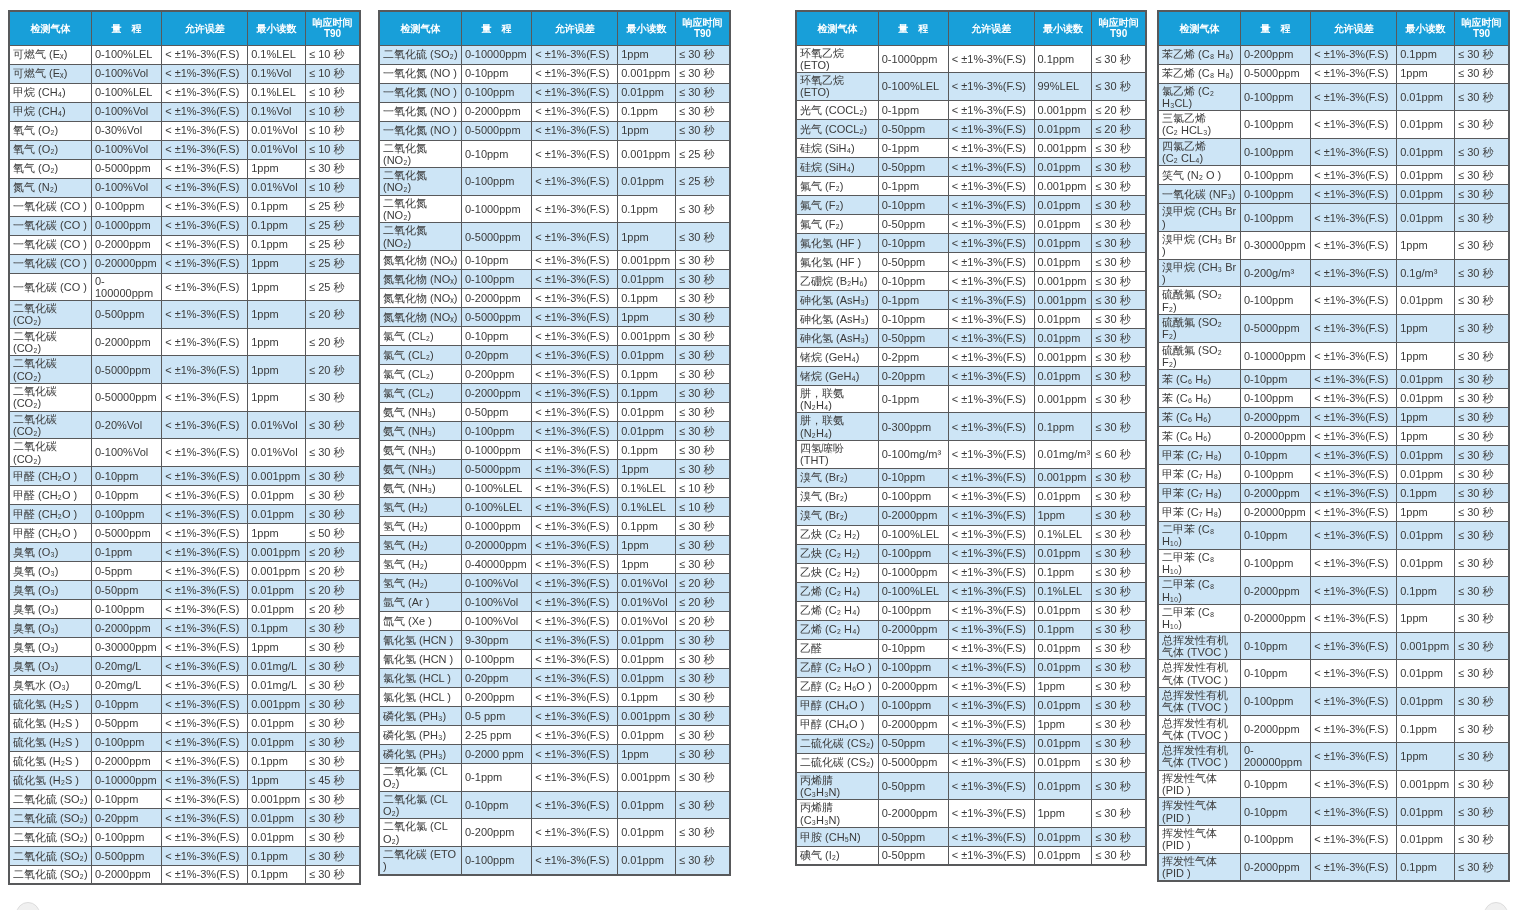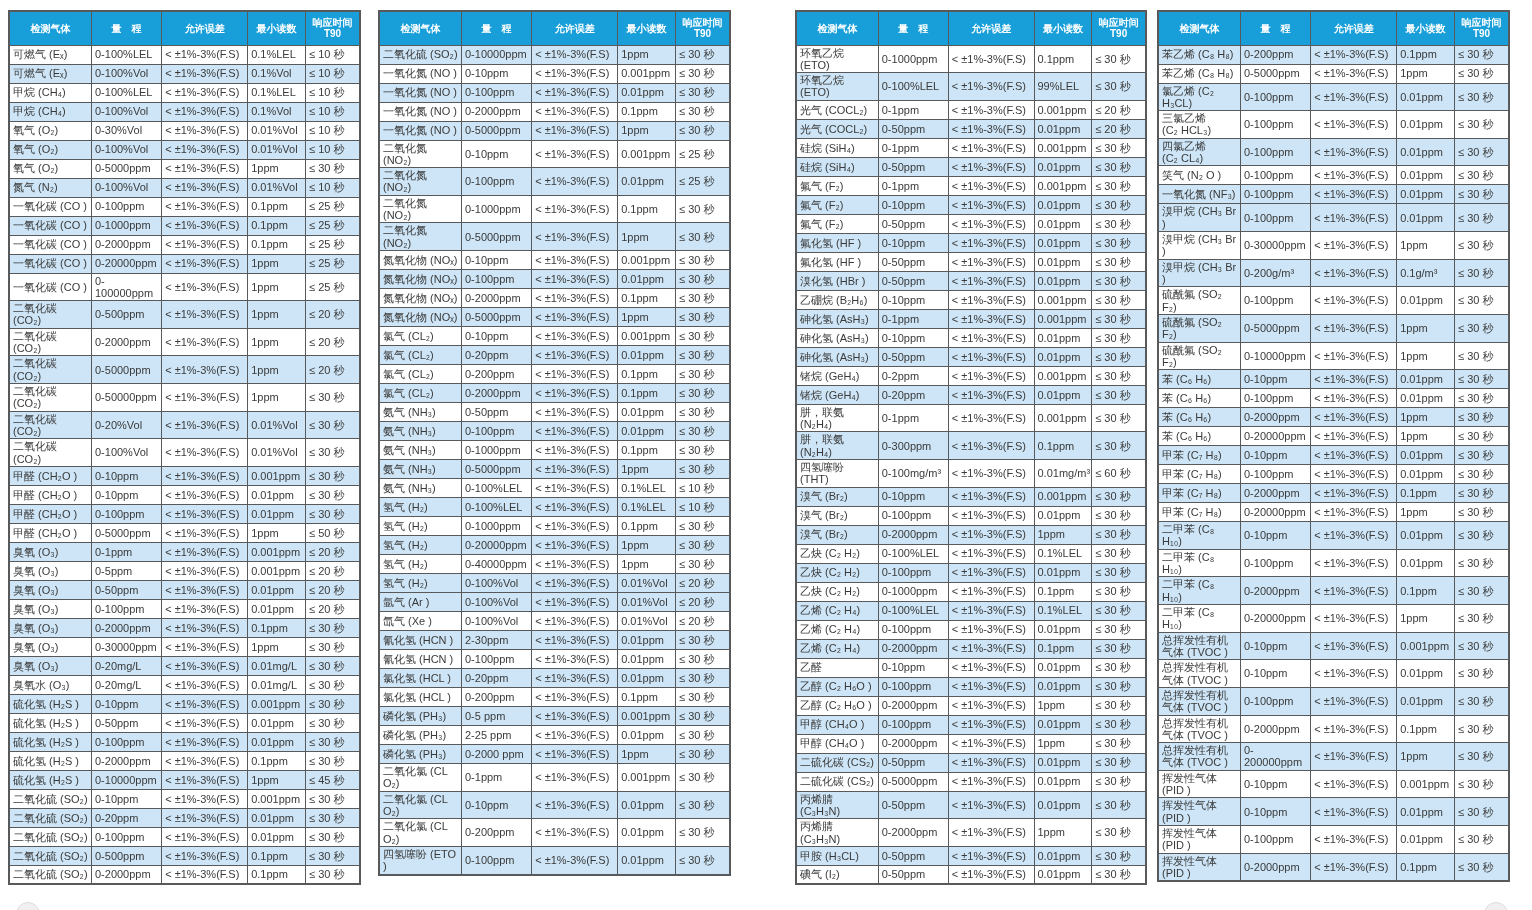--- a/index.html
+++ b/index.html
@@ -601,21 +601,21 @@
         </tr>
         <tr>
           <td>氙气 (Xe )</td>
           <td>0-100%Vol</td>
           <td>&lt; ±1%-3%(F.S)</td>
           <td>0.01%Vol</td>
           <td>≤ 20 秒</td>
         </tr>
         <tr class="alt">
           <td>氰化氢 (HCN )</td>
-          <td>2-30ppm</td>
+          <td>9-30ppm</td>
           <td>&lt; ±1%-3%(F.S)</td>
           <td>0.01ppm</td>
           <td>≤ 30 秒</td>
         </tr>
         <tr>
           <td>氰化氢 (HCN )</td>
           <td>0-100ppm</td>
           <td>&lt; ±1%-3%(F.S)</td>
           <td>0.01ppm</td>
           <td>≤ 30 秒</td>
@@ -670,21 +670,21 @@
           <td>≤ 30 秒</td>
         </tr>
         <tr>
           <td>二氧化氯 (CL O₂)</td>
           <td>0-200ppm</td>
           <td>&lt; ±1%-3%(F.S)</td>
           <td>0.01ppm</td>
           <td>≤ 30 秒</td>
         </tr>
         <tr class="alt">
-          <td>四氢噻吩 (ETO )</td>
+          <td>二氧化碳 (ETO )</td>
           <td>0-100ppm</td>
           <td>&lt; ±1%-3%(F.S)</td>
           <td>0.01ppm</td>
           <td>≤ 30 秒</td>
         </tr>
       </tbody>
     </table>
 </div>
 
 <div class="spec-table-wrap wrap-t2">
@@ -777,27 +777,20 @@
           <td>0.01ppm</td>
           <td>≤ 30 秒</td>
         </tr>
         <tr>
           <td>氟化氢 (HF )</td>
           <td>0-50ppm</td>
           <td>&lt; ±1%-3%(F.S)</td>
           <td>0.01ppm</td>
           <td>≤ 30 秒</td>
         </tr>
-        <tr class="alt">
-          <td>溴化氢 (HBr )</td>
-          <td>0-50ppm</td>
-          <td>&lt; ±1%-3%(F.S)</td>
-          <td>0.01ppm</td>
-          <td>≤ 30 秒</td>
-        </tr>
         <tr>
           <td>乙硼烷 (B₂H₆)</td>
           <td>0-10ppm</td>
           <td>&lt; ±1%-3%(F.S)</td>
           <td>0.001ppm</td>
           <td>≤ 30 秒</td>
         </tr>
         <tr class="alt">
           <td>砷化氢 (AsH₃)</td>
           <td>0-1ppm</td>
@@ -974,21 +967,21 @@
           <td>≤ 30 秒</td>
         </tr>
         <tr>
           <td>丙烯腈 (C₃H₃N)</td>
           <td>0-2000ppm</td>
           <td>&lt; ±1%-3%(F.S)</td>
           <td>1ppm</td>
           <td>≤ 30 秒</td>
         </tr>
         <tr class="alt">
-          <td>甲胺 (H₃CL)</td>
+          <td>甲胺 (CH₅N)</td>
           <td>0-50ppm</td>
           <td>&lt; ±1%-3%(F.S)</td>
           <td>0.01ppm</td>
           <td>≤ 30 秒</td>
         </tr>
         <tr>
           <td>碘气 (I₂)</td>
           <td>0-50ppm</td>
           <td>&lt; ±1%-3%(F.S)</td>
           <td>0.01ppm</td>
@@ -1056,21 +1049,21 @@
           <td>≤ 30 秒</td>
         </tr>
         <tr>
           <td>笑气 (N₂ O )</td>
           <td>0-100ppm</td>
           <td>&lt; ±1%-3%(F.S)</td>
           <td>0.01ppm</td>
           <td>≤ 30 秒</td>
         </tr>
         <tr class="alt">
-          <td>一氧化氮 (NF₃)</td>
+          <td>一氧化碳 (NF₃)</td>
           <td>0-100ppm</td>
           <td>&lt; ±1%-3%(F.S)</td>
           <td>0.01ppm</td>
           <td>≤ 30 秒</td>
         </tr>
         <tr class="alt">
           <td>溴甲烷 (CH₃ Br )</td>
           <td>0-100ppm</td>
           <td>&lt; ±1%-3%(F.S)</td>
           <td>0.01ppm</td>

